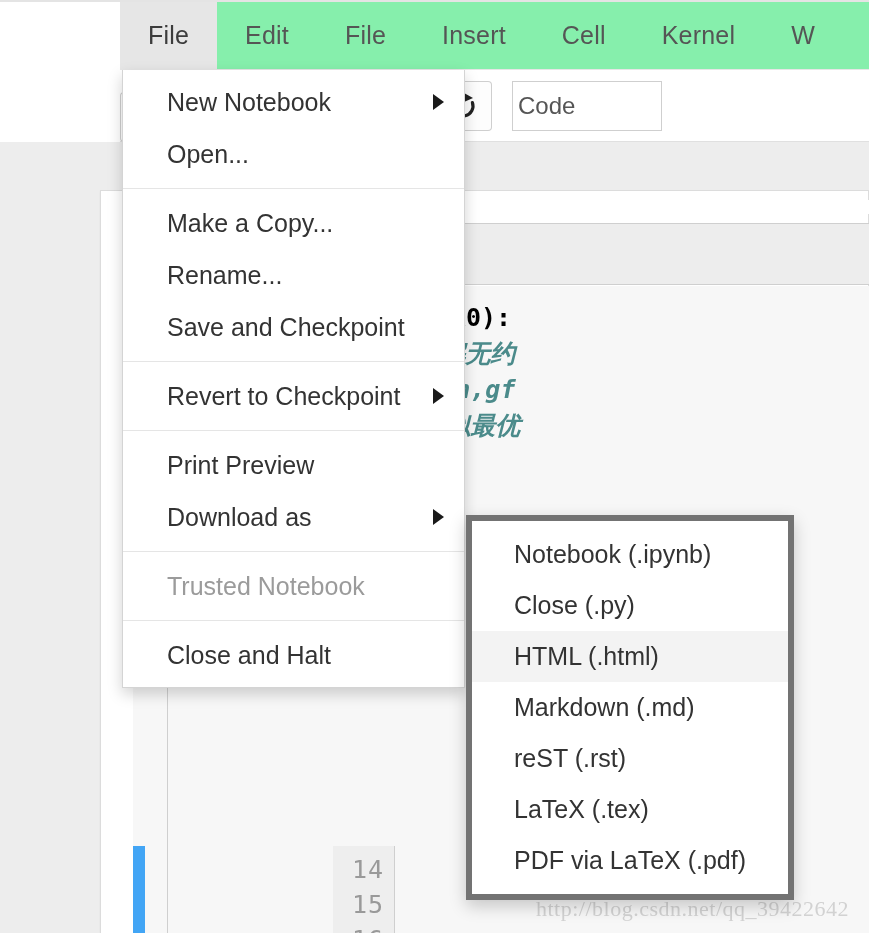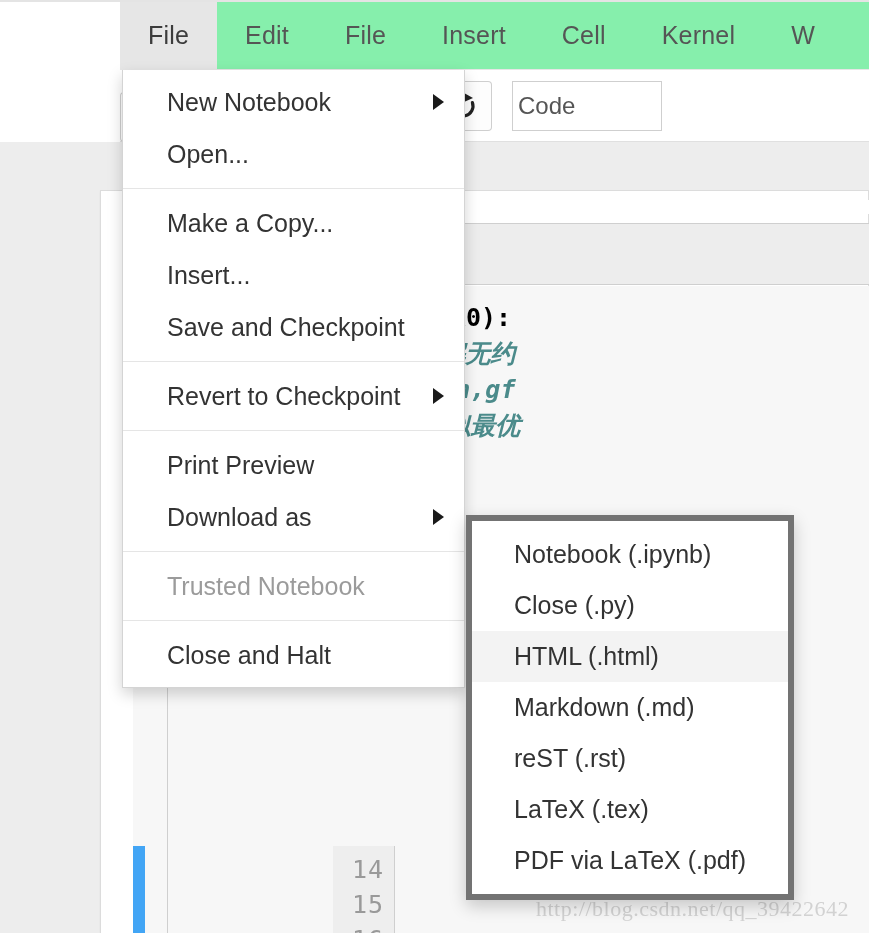--- a/index.html
+++ b/index.html
@@ -415,21 +415,21 @@
       <span class="caret"></span>
     </div>
     <div class="mi">
       <span>Open...</span>
     </div>
     <div class="mi-sep"></div>
     <div class="mi">
       <span>Make a Copy...</span>
     </div>
     <div class="mi">
-      <span>Insert...</span>
+      <span>Rename...</span>
     </div>
     <div class="mi">
       <span>Save and Checkpoint</span>
     </div>
     <div class="mi-sep"></div>
     <div class="mi">
       <span>Revert to Checkpoint</span>
       <span class="caret"></span>
     </div>
     <div class="mi-sep"></div>

